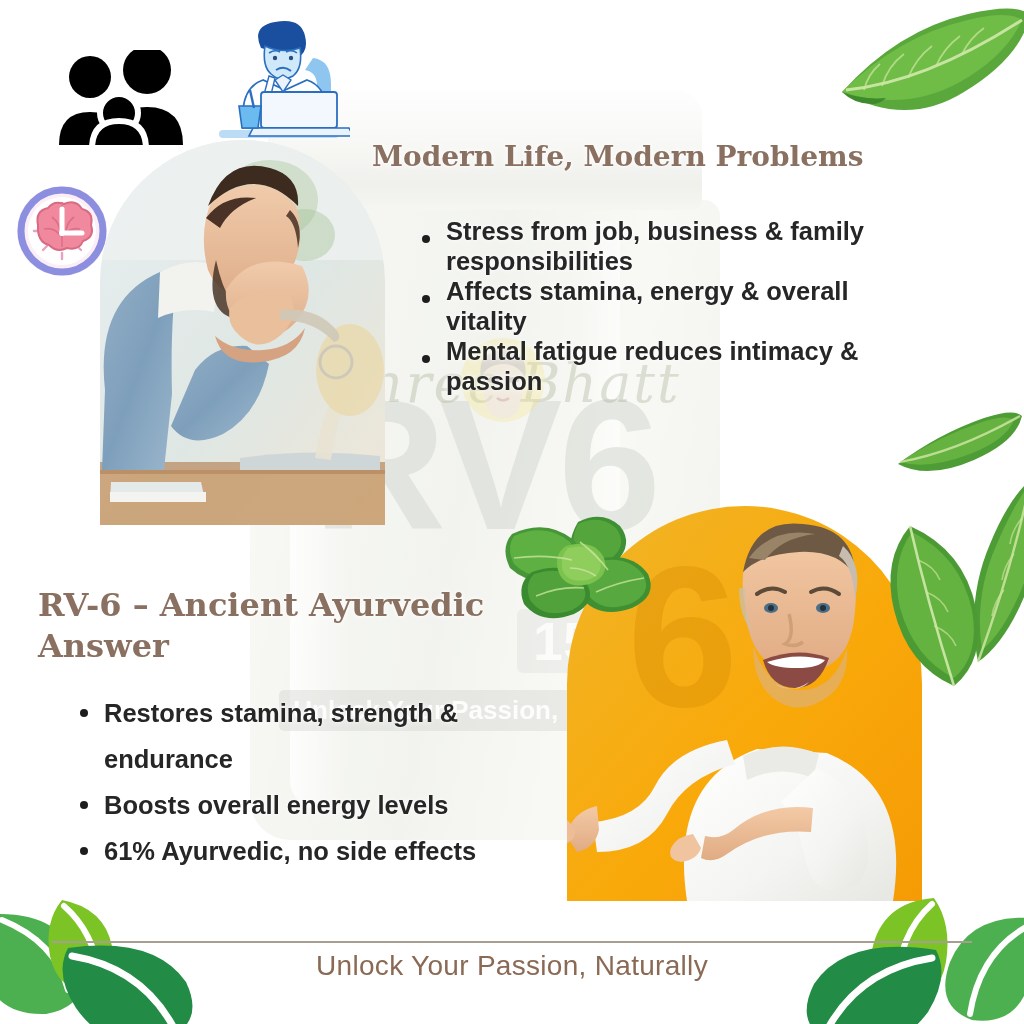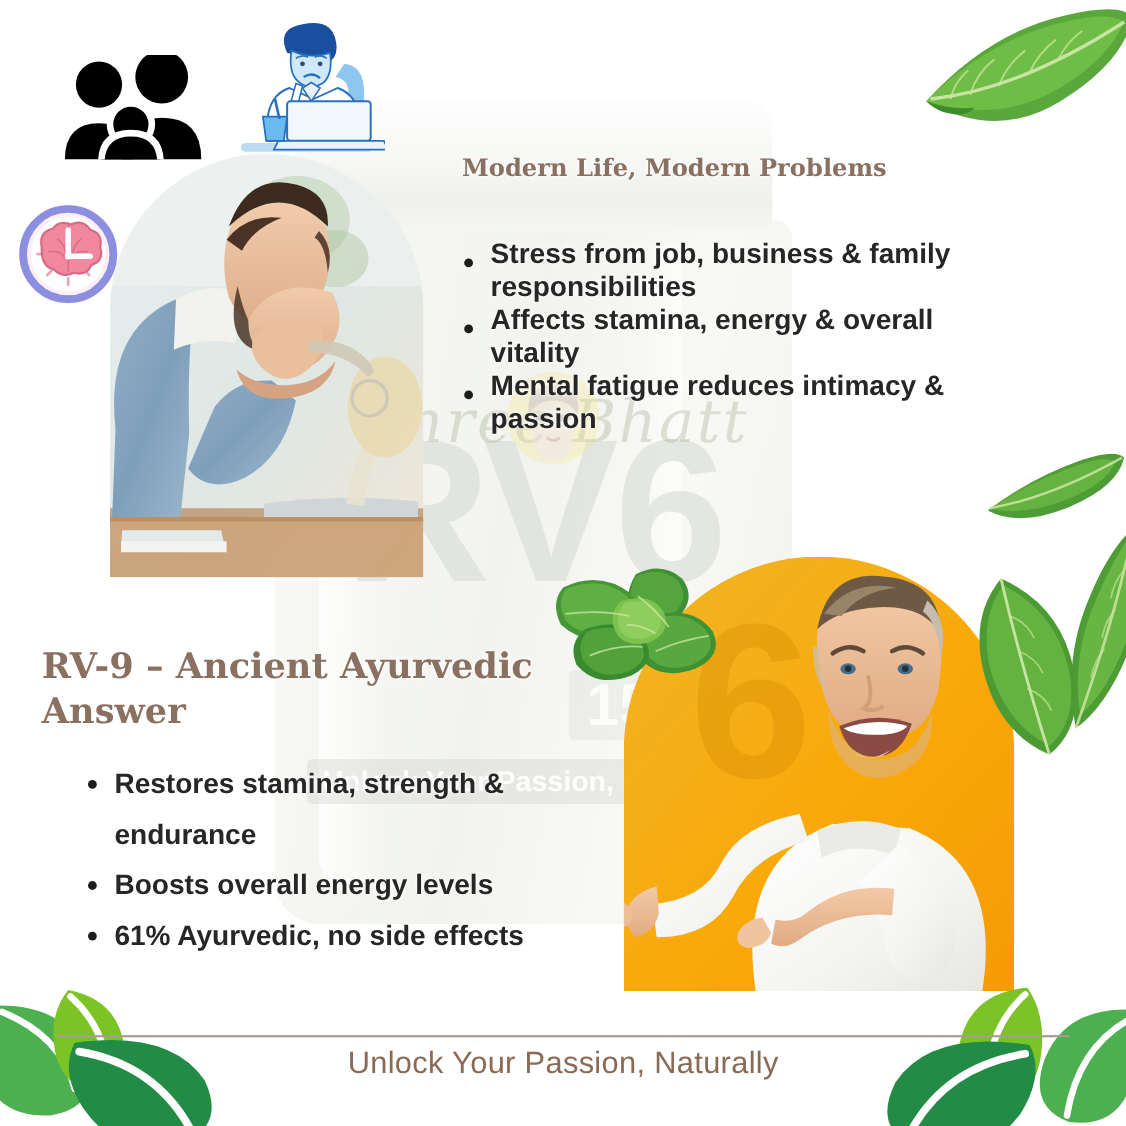--- a/index.html
+++ b/index.html
@@ -42,22 +42,22 @@
   
   .photo-arch{position:absolute;overflow:hidden;}
   .photo-left{left:100px;top:140px;width:285px;height:385px;border-radius:142px 142px 0 0;}
   .photo-right{left:567px;top:506px;width:355px;height:395px;border-radius:178px 178px 0 0;}
 
   
   .leafset{position:absolute;pointer-events:none;}
 
   
   .h-top{position:absolute;left:372px;top:140px;width:560px;
-    font-family:"DejaVu Serif",serif;font-weight:bold;font-size:22px;color:#8a7060;
-    text-shadow:0 0 7px rgba(255,255,255,.95),0 0 3px rgba(255,255,255,1);margin-left:48px;}
+    font-family:"DejaVu Serif",serif;font-weight:bold;font-size:28px;color:#8a7060;
+    text-shadow:0 0 7px rgba(255,255,255,.95),0 0 3px rgba(255,255,255,1);}
   .h-bottom{position:absolute;left:38px;top:585px;width:470px;
     font-family:"DejaVu Serif",serif;font-weight:bold;font-size:32px;color:#8a7060;line-height:1.28;
     text-shadow:0 0 7px rgba(255,255,255,.95),0 0 3px rgba(255,255,255,1);}
 
   ul.pts{list-style:none;margin:0;padding:0;position:absolute;}
   ul.pts li{position:relative;padding-left:34px;color:#262626;font-weight:bold;
     font-family:"Liberation Sans",sans-serif;text-shadow:0 0 6px rgba(255,255,255,.92),0 0 2px rgba(255,255,255,.95);}
   ul.pts li:before{content:"";position:absolute;left:10px;width:8px;height:8px;border-radius:50%;background:#1d1d1d;}
 
   #top-list{left:412px;top:216px;width:520px;}
@@ -320,21 +320,21 @@
   </svg>
 
   <div class="h-top">Modern Life, Modern Problems</div>
 
   <ul class="pts" id="top-list">
     <li>Stress from job, business &amp; family responsibilities</li>
     <li>Affects stamina, energy &amp; overall vitality</li>
     <li>Mental fatigue reduces intimacy &amp; passion</li>
   </ul>
 
-  <div class="h-bottom">RV-9 – Ancient Ayurvedic Answer</div>
+  <div class="h-bottom">RV-6 – Ancient Ayurvedic Answer</div>
 
   <ul class="pts" id="bottom-list">
     <li>Restores stamina, strength &amp; endurance</li>
     <li>Boosts overall energy levels</li>
     <li>61% Ayurvedic, no side effects</li>
   </ul>
 
   <div class="divider"></div>
   <div class="footer-tag">Unlock Your Passion, Naturally</div>
 

